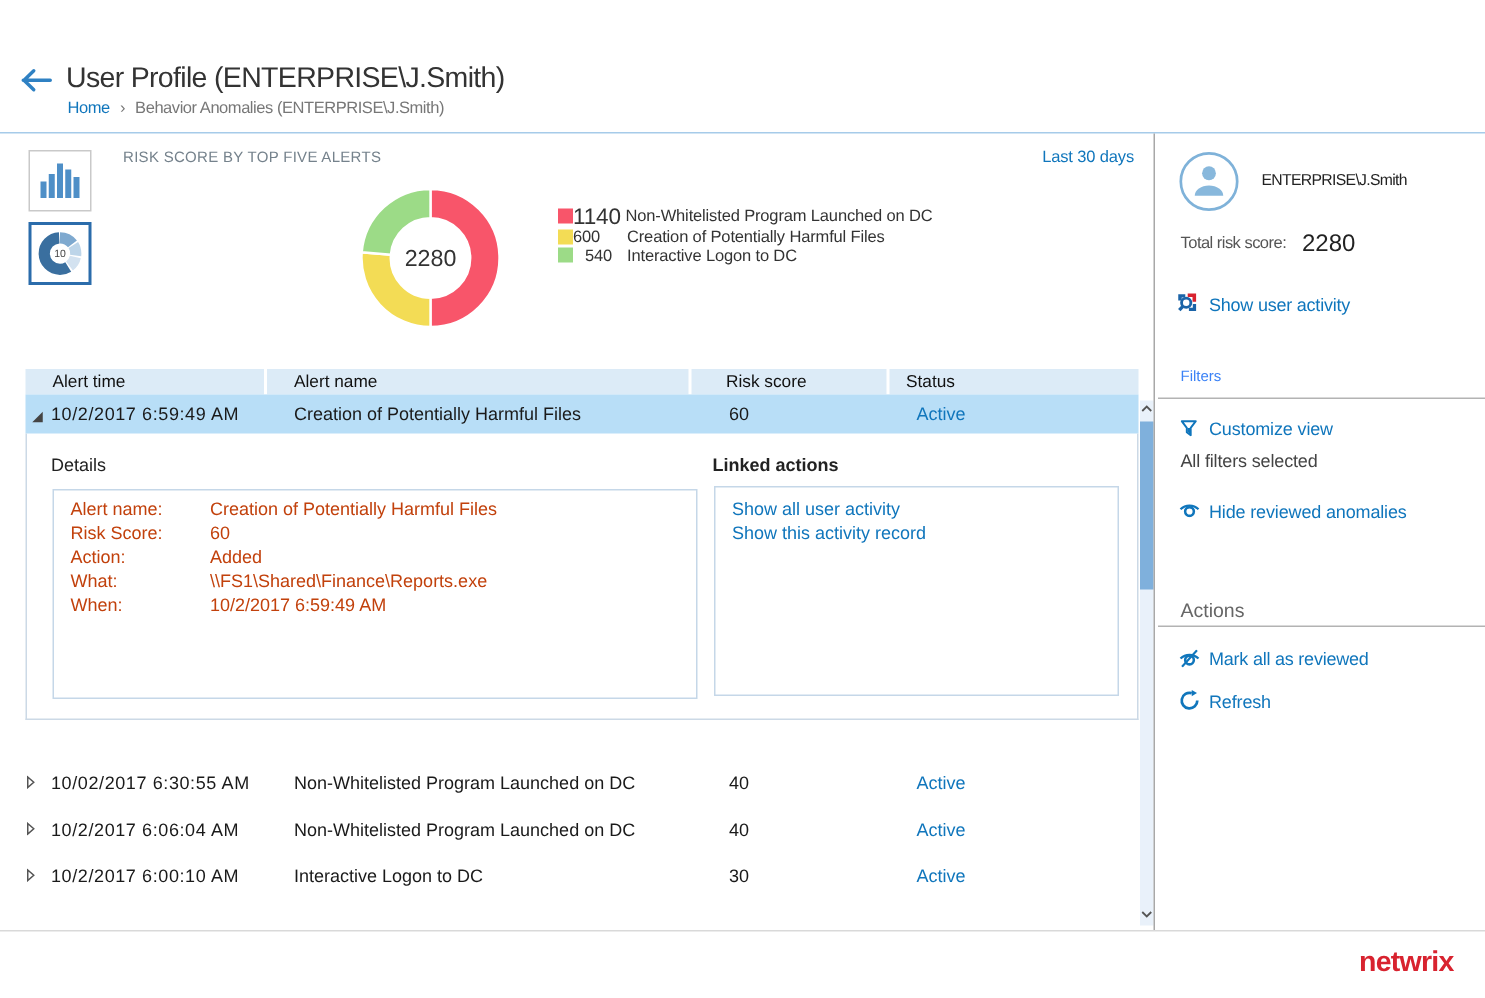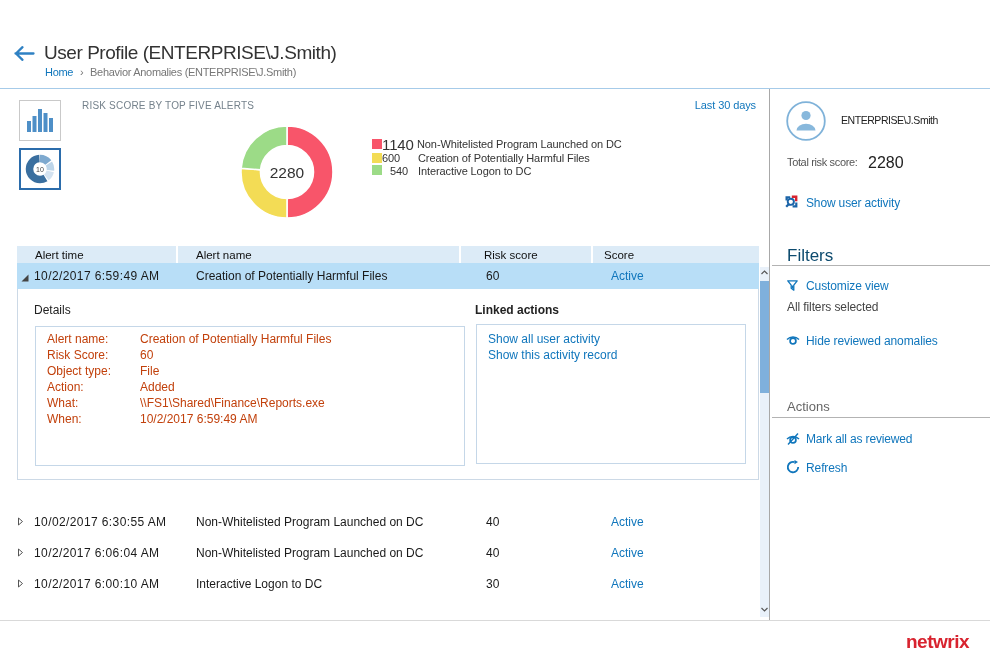--- a/index.html
+++ b/index.html
@@ -71,38 +71,37 @@
     </div>
 </div>
 
 <div class="abs" style="left:17px;top:246px;width:742px;height:17px;background:#dcebf7"></div>
 <div class="abs" style="left:176px;top:246px;width:2px;height:17px;background:#fff"></div>
 <div class="abs" style="left:459px;top:246px;width:2px;height:17px;background:#fff"></div>
 <div class="abs" style="left:591px;top:246px;width:2px;height:17px;background:#fff"></div>
 <div class="abs hdrtxt" style="left:35px;top:249px;font-size:11.5px;color:#111">Alert time</div>
 <div class="abs hdrtxt" style="left:196px;top:249px;font-size:11.5px;color:#111">Alert name</div>
 <div class="abs hdrtxt" style="left:484px;top:249px;font-size:11.5px;color:#111">Risk score</div>
-<div class="abs hdrtxt" style="left:604px;top:249px;font-size:11.5px;color:#111">Score</div>
+<div class="abs hdrtxt" style="left:604px;top:249px;font-size:11.5px;color:#111">Status</div>
 
 <div class="abs" style="left:17px;top:263px;width:742px;height:26px;background:#b8def7"></div>
 <svg class="abs" style="left:21px;top:274px" width="8" height="8">
     <path d="M7.5 0.5V7.5H0.5Z" fill="#444"></path>
   </svg>
 <div class="abs rowtxt" style="left:34px;top:269px;font-size:12px;letter-spacing:0.4px;color:#1a1a1a">10/2/2017 6:59:49 AM</div>
 <div class="abs rowtxt" style="left:196px;top:269px;font-size:12px;color:#1a1a1a">Creation of Potentially Harmful Files</div>
 <div class="abs rowtxt" style="left:486px;top:269px;font-size:12px;color:#1a1a1a">60</div>
 <div class="abs rowtxt lnk" style="left:611px;top:269px;font-size:12px">Active</div>
 
 <div class="abs" style="left:17px;top:289px;width:742px;height:191px;border-left:1px solid #ccd9e6;border-right:1px solid #ccd9e6;border-bottom:1px solid #ccd9e6"></div>
 <div class="abs" style="left:34px;top:303px;font-size:12px;font-weight:normal;color:#222">Details</div>
 <div class="abs" style="left:35px;top:326px;width:430px;height:140px;border:1px solid #c5d7e8"></div>
 <div class="abs" id="detrows" style="left:47px;top:332px;font-size:12px;color:#c2410c;line-height:15.9px">
  <div><span style="display:inline-block;width:93px">Alert name:</span><span>Creation of Potentially Harmful Files</span></div>
  <div><span style="display:inline-block;width:93px">Risk Score:</span><span>60</span></div>
- <div><span style="display:inline-block;width:93px">Object type:</span><span>File</span></div>
  <div><span style="display:inline-block;width:93px">Action:</span><span>Added</span></div>
  <div><span style="display:inline-block;width:93px">What:</span><span>\\FS1\Shared\Finance\Reports.exe</span></div>
  <div><span style="display:inline-block;width:93px">When:</span><span>10/2/2017 6:59:49 AM</span></div>
 </div>
 <div class="abs" style="left:475px;top:303px;font-size:12px;font-weight:bold;color:#222">Linked actions</div>
 <div class="abs" style="left:476px;top:324px;width:270px;height:140px;border:1px solid #c5d7e8"></div>
 <div class="abs lnk" style="left:488px;top:332px;font-size:12px;line-height:15.9px">Show all user activity<br>Show this activity record</div>
 
 <svg class="abs" style="left:17px;top:517px" width="7" height="9">
     <path d="M1.5 1L5.5 4.5L1.5 8Z" fill="none" stroke="#555" stroke-width="1"></path>
@@ -150,21 +149,21 @@
 
 <svg class="abs" style="left:785px;top:195px" width="13" height="13" viewBox="0 0 13 13">
  <path d="M0.5 1.2H5.2V3.4H2.8V5.4H0.5Z" fill="#1b64a8"></path>
  <path d="M6.8 0.6H12.4V6.2H10V3H6.8Z" fill="#d8232f"></path>
  <path d="M12.4 7.6V12.4H7.6V10.2H10.2V7.6Z" fill="#1b64a8"></path>
  <circle cx="5.8" cy="6.8" r="3.1" fill="none" stroke="#1b64a8" stroke-width="1.9"></circle>
  <path d="M3.4 9.4L1.2 11.8" stroke="#1b64a8" stroke-width="2.2"></path>
 </svg>
 <div class="abs lnk" id="sua" style="left:806px;top:196px;font-size:12px;letter-spacing:-0.15px">Show user activity</div>
 
-<div class="abs" style="left:787px;top:246px;font-size:17px;color:#0c4a6e">Filters</div>
+<div class="abs" style="left:787px;top:246px;font-size:10px;color:#3b82f6">Filters</div>
 <div class="abs" style="left:772px;top:265px;width:218px;height:1px;background:#b3b3b3"></div>
 
 <svg class="abs" style="left:787px;top:280px" width="11" height="11" viewBox="0 0 11 11">
  <path d="M0.8 0.8H10.2L6.8 5.2V10.2L4.2 8.2V5.2Z" fill="none" stroke="#1076bc" stroke-width="1.3" stroke-linejoin="round"></path>
  <path d="M4.6 5.4h2v4l-2-1.6z" fill="#1076bc"></path>
 </svg>
 <div class="abs lnk" style="left:806px;top:279px;font-size:12px;letter-spacing:-0.1px">Customize view</div>
 <div class="abs" style="left:787px;top:300px;font-size:12px;letter-spacing:-0.1px;color:#444">All filters selected</div>
 
 <svg class="abs" style="left:786px;top:335px" width="14" height="10" viewBox="0 0 14 10">

